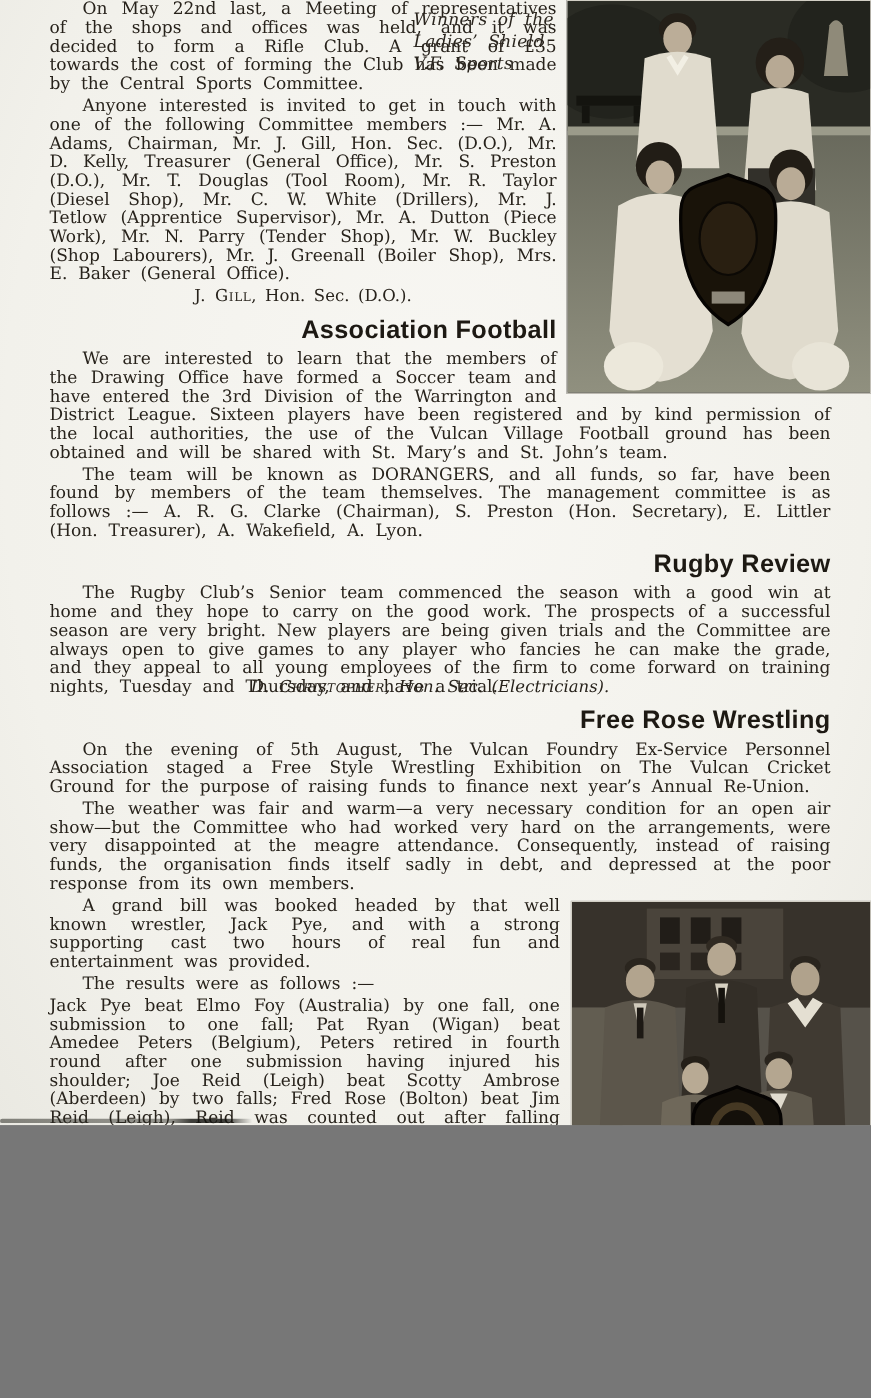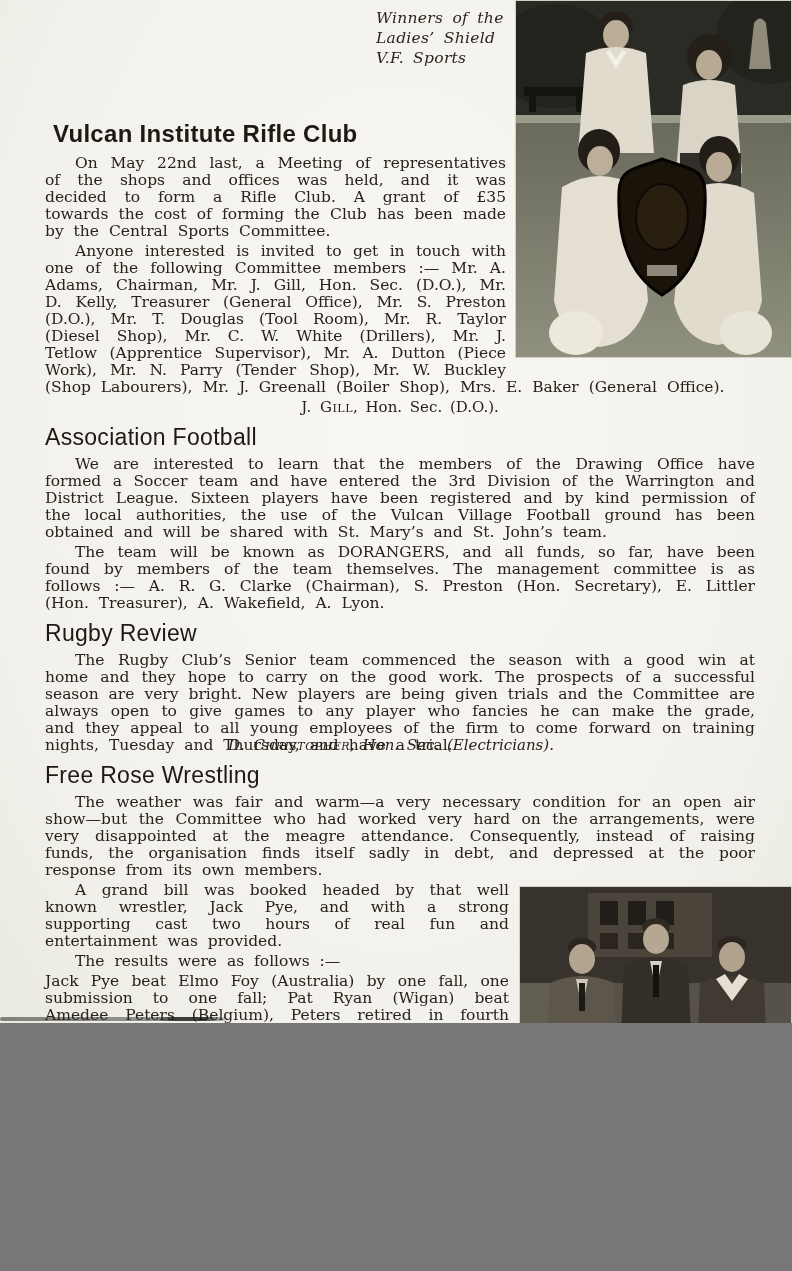--- a/index.html
+++ b/index.html
@@ -14,22 +14,22 @@
   }
   .content{padding:0 37px 0 45px;}
   h1{
     font-family:"Liberation Sans", sans-serif;
     font-weight:bold;font-size:24px;line-height:28px;
     margin:0 0 7px 8px;padding-top:120px;
     letter-spacing:0.3px;color:#1d1913;
   }
   h2{
     font-family:"Liberation Sans", sans-serif;
-    font-weight:normal;font-size:23px;line-height:26px;
-    text-align:left;margin:8px 0 6px;letter-spacing:0.3px;color:#1d1913;
+    font-weight:bold;font-size:23px;line-height:26px;
+    text-align:right;margin:8px 0 6px;letter-spacing:0.3px;color:#1d1913;
   }
   p.para{
     margin:0 0 3px;
     font-size:15.5px;line-height:17px;
     text-align:justify;text-indent:30px;
     word-spacing:5px;
   }
   p.noindent{text-indent:0;}
   .sig-line{
     font-size:15px;line-height:17px;text-align:center;
@@ -107,34 +107,34 @@
         <ellipse cx="203" cy="166" rx="13" ry="15" fill="#b9ab96"></ellipse>
         <path d="M168 192 Q203 172 238 192 L246 300 Q236 340 202 344 Q168 340 158 302 Z" fill="#e0dbcd"></path>
         <ellipse cx="230" cy="332" rx="26" ry="22" fill="#e8e4d7"></ellipse>
         <path d="M146 158 C171 168 188 166 189 190 C191 238 179 274 146 294 C113 274 101 238 103 190 C104 166 121 168 146 158 Z" fill="#191309" stroke="#060402" stroke-width="3"></path>
         <ellipse cx="146" cy="216" rx="26" ry="33" fill="#291f11"></ellipse>
         <ellipse cx="146" cy="216" rx="26" ry="33" fill="none" stroke="#0c0905" stroke-width="2"></ellipse>
         <rect x="131" y="264" width="30" height="11" fill="#8d887a"></rect>
       </svg>
     </div>
 
-    <h1>Vulcan Institute Rifle Club</h1>
     <p class="para">On May 22nd last, a Meeting of representatives of the shops and offices was held, and it was decided to form a Rifle Club.  A grant of £35 towards the cost of forming the Club has been made by the Central Sports Committee.</p>
     <p class="para">Anyone interested is invited to get in touch with one of the following Committee members :— Mr. A. Adams, Chairman, Mr. J. Gill, Hon. Sec. (D.O.), Mr. D. Kelly, Treasurer (General Office), Mr. S. Preston (D.O.), Mr. T. Douglas (Tool Room), Mr. R. Taylor (Diesel Shop), Mr. C. W. White (Drillers), Mr. J. Tetlow (Apprentice Supervisor), Mr. A. Dutton (Piece Work), Mr. N. Parry (Tender Shop), Mr. W. Buckley (Shop Labourers), Mr. J. Greenall (Boiler Shop), Mrs. E. Baker (General Office).</p>
     <div class="sig-line"><span class="smallcaps">J. Gill</span><span>, Hon. Sec. (D.O.).</span></div>
 
     <h2>Association Football</h2>
     <p class="para">We are interested to learn that the members of the Drawing Office have formed a Soccer team and have entered the 3rd Division of the Warrington and District League.  Sixteen players have been registered and by kind permission of the local authorities, the use of the Vulcan Village Football ground has been obtained and will be shared with St. Mary’s and St. John’s team.</p>
     <p class="para">The team will be known as DORANGERS, and all funds, so far, have been found by members of the team themselves.  The management committee is as follows :— A. R. G. Clarke (Chairman), S. Preston (Hon. Secretary), E. Littler (Hon. Treasurer), A. Wakefield, A. Lyon.</p>
 
     <h2>Rugby Review</h2>
     <p class="para">The Rugby Club’s Senior team commenced the season with a good win at home and they hope to carry on the good work.  The prospects of a successful season are very bright.  New players are being given trials and the Committee are always open to give games to any player who fancies he can make the grade, and they appeal to all young employees of the firm to come forward on training nights, Tuesday and Thursday, and have a trial.</p>
     <div class="sig-line overlay"><span class="smallcaps">D. Christopher</span><span>, Hon. Sec. (Electricians).</span></div>
 
     <h2>Free Rose Wrestling</h2>
+    <p class="para">On the evening of 5th August, The Vulcan Foundry Ex-Service Personnel Association staged a Free Style Wrestling Exhibition on The Vulcan Cricket Ground for the purpose of raising funds to finance next year’s Annual Re-Union.</p>
     <p class="para">The weather was fair and warm—a very necessary condition for an open air show—but the Committee who had worked very hard on the arrangements, were very disappointed at the meagre attendance.  Consequently, instead of raising funds, the organisation finds itself sadly in debt, and depressed at the poor response from its own members.</p>
 
     <div class="photo photo-mens" role="img" aria-label="Five men of the V.F. Sports men's team, three standing and two kneeling, holding the winners' shield trophy">
       <svg width="271" height="324" viewBox="0 0 271 324" preserveAspectRatio="none">
         <rect width="271" height="324" fill="#56524a"></rect>
         <rect width="271" height="96" fill="#37322b"></rect>
         <rect x="68" y="6" width="124" height="64" fill="#4a443b"></rect>
         <rect x="80" y="14" width="18" height="24" fill="#211d18"></rect>
         <rect x="108" y="14" width="18" height="24" fill="#211d18"></rect>
         <rect x="136" y="14" width="18" height="24" fill="#211d18"></rect>

